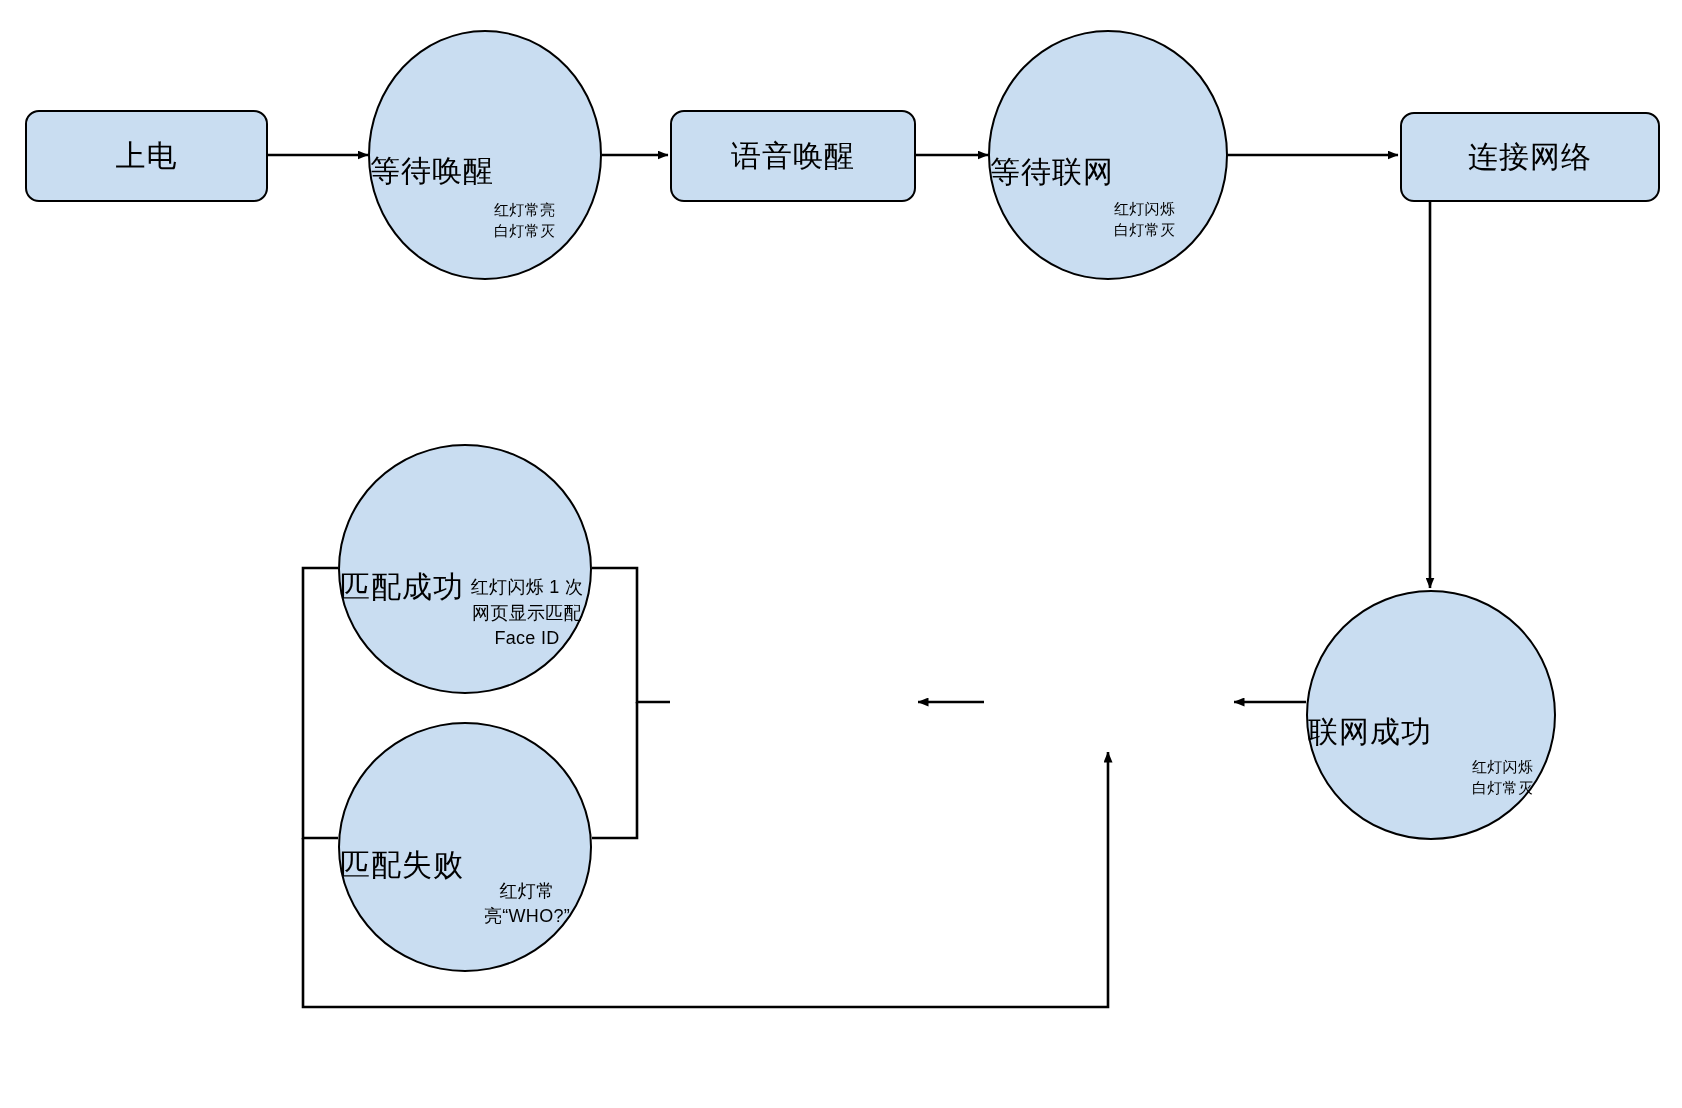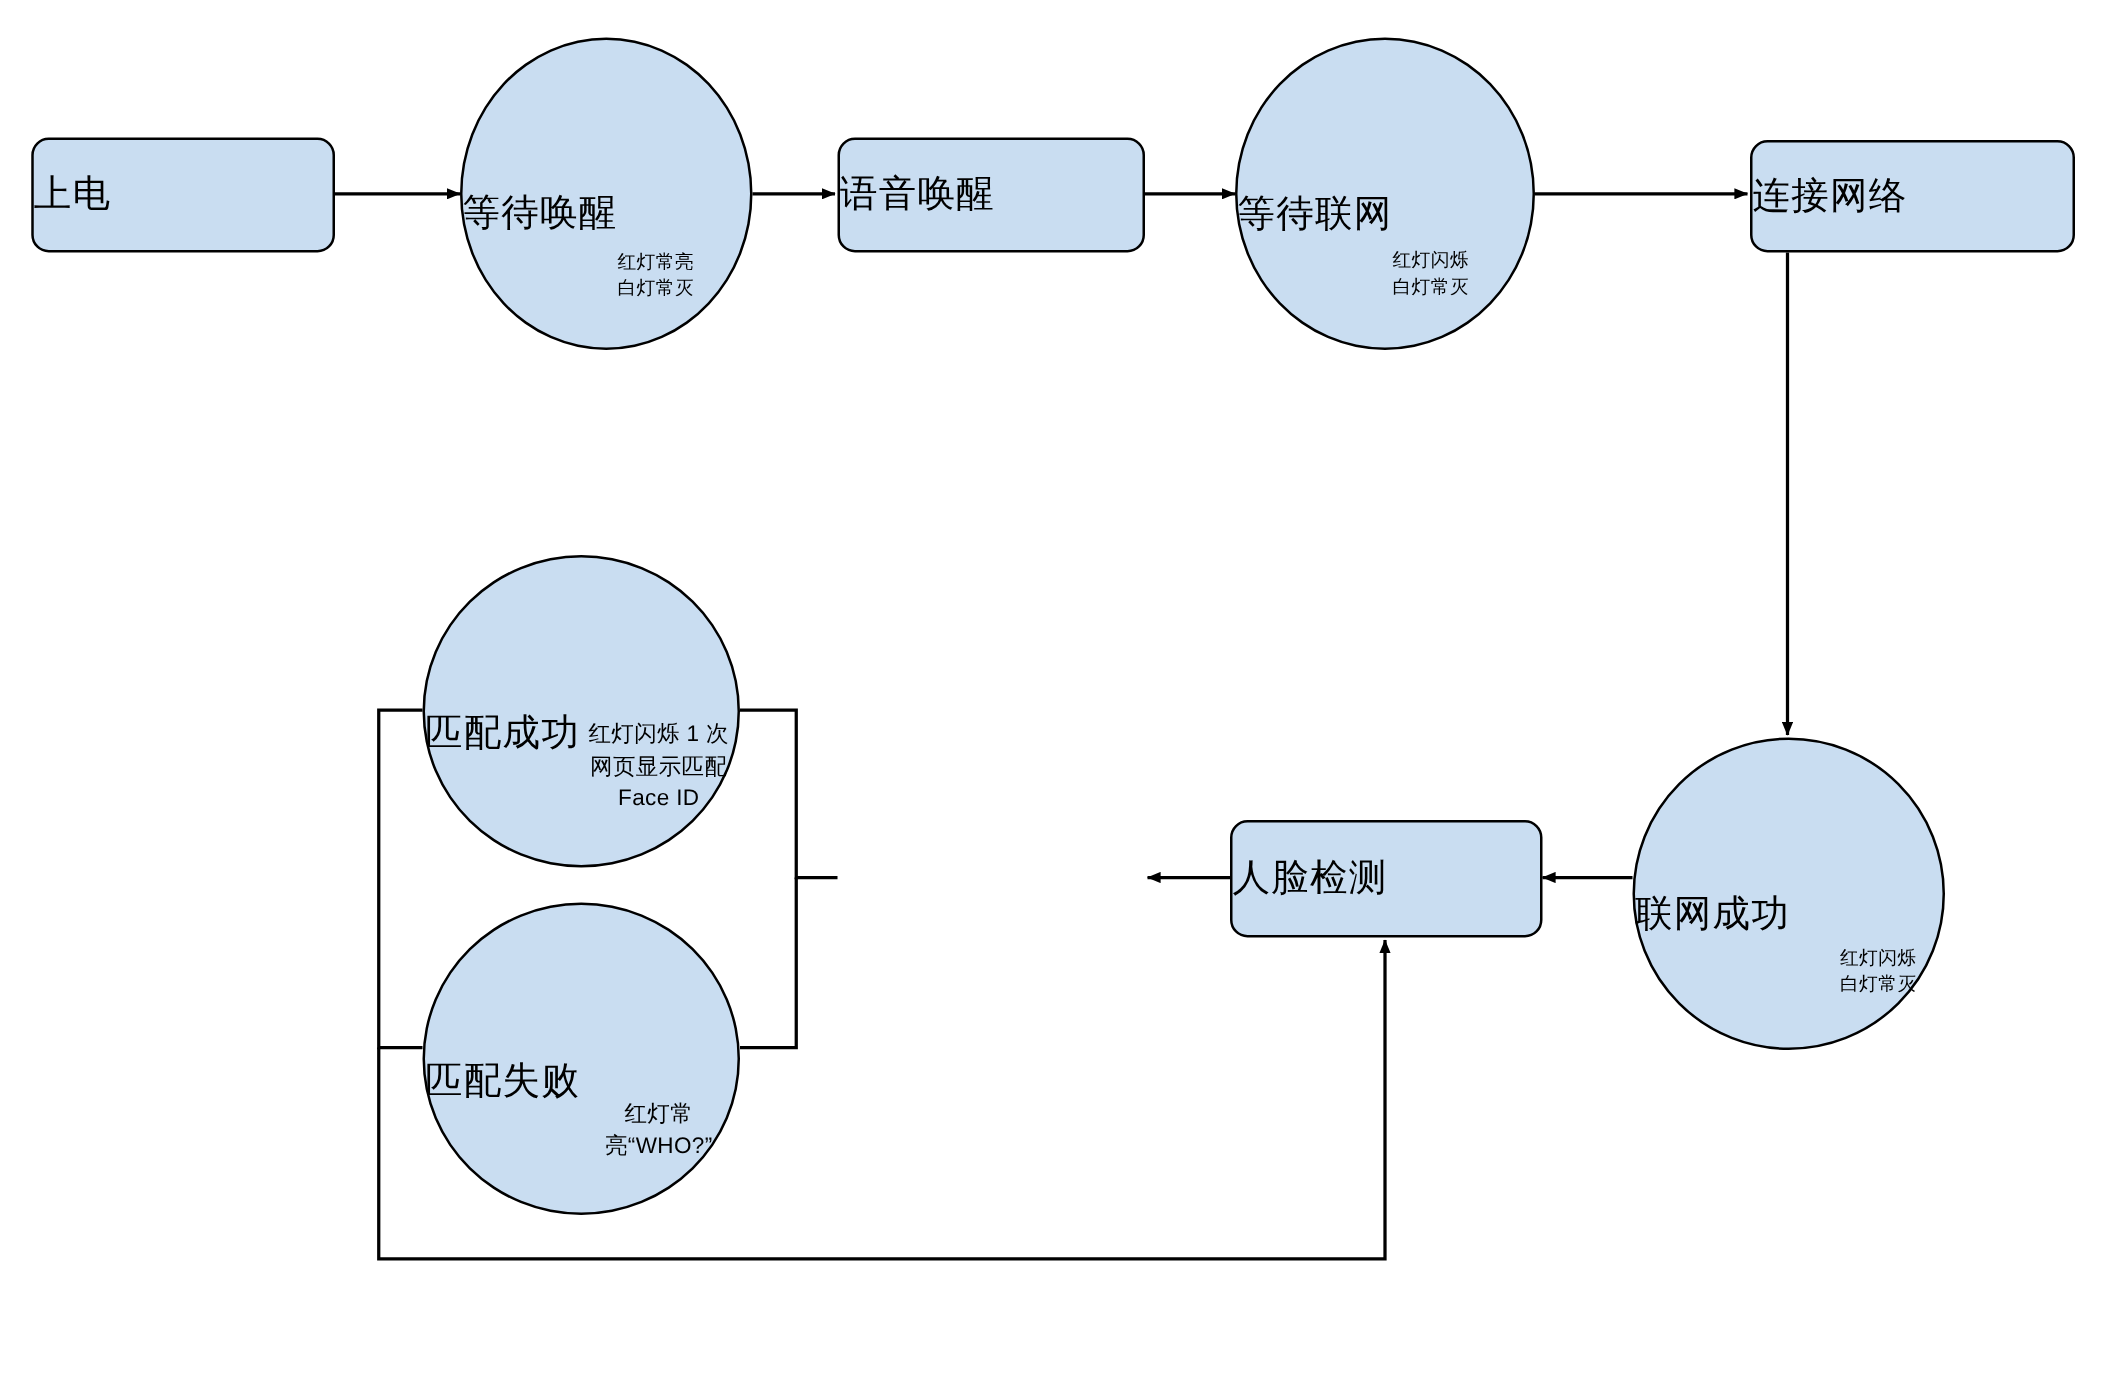--- a/index.html
+++ b/index.html
@@ -29,21 +29,21 @@
     box-sizing: border-box;
     background: #c9ddf1;
     border: 2.2px solid #000000;
     display: flex;
     flex-direction: row;
     align-items: center;
     color: #000000;
   }
   .node.box {
     border-radius: 14px;
-    justify-content: flex-start;
+    justify-content: center;
   }
   .node.circle {
     border-radius: 50%;
     justify-content: flex-start;
   }
   .node-title {
     font-size: 30px;
     line-height: 1.2;
     letter-spacing: 1px;
     white-space: nowrap;
@@ -123,23 +123,20 @@
   <div class="node box" style="left:1400px; top:112px; width:260px; height:90px;">
     <div class="node-title">连接网络</div>
   </div>
 
   <div class="node circle" style="left:1306px; top:590px; width:250px; height:250px;gap:40px;">
     <div class="node-title">联网成功</div>
     <div class="node-sub">红灯闪烁
 白灯常灭</div>
   </div>
 
-  <div class="node box" style="left:984px; top:656px; width:250px; height:94px;">
-    <div class="node-title">人脸检测</div>
-  </div>
 
 
   <div class="node circle" style="left:338px; top:444px; width:254px; height:250px;">
     <div class="node-title">匹配成功</div>
     <div class="node-sub sub-small">红灯闪烁 1 次
 网页显示匹配 Face ID</div>
   </div>
 
   <div class="node circle" style="left:338px; top:722px; width:254px; height:250px;">
     <div class="node-title">匹配失败</div>

